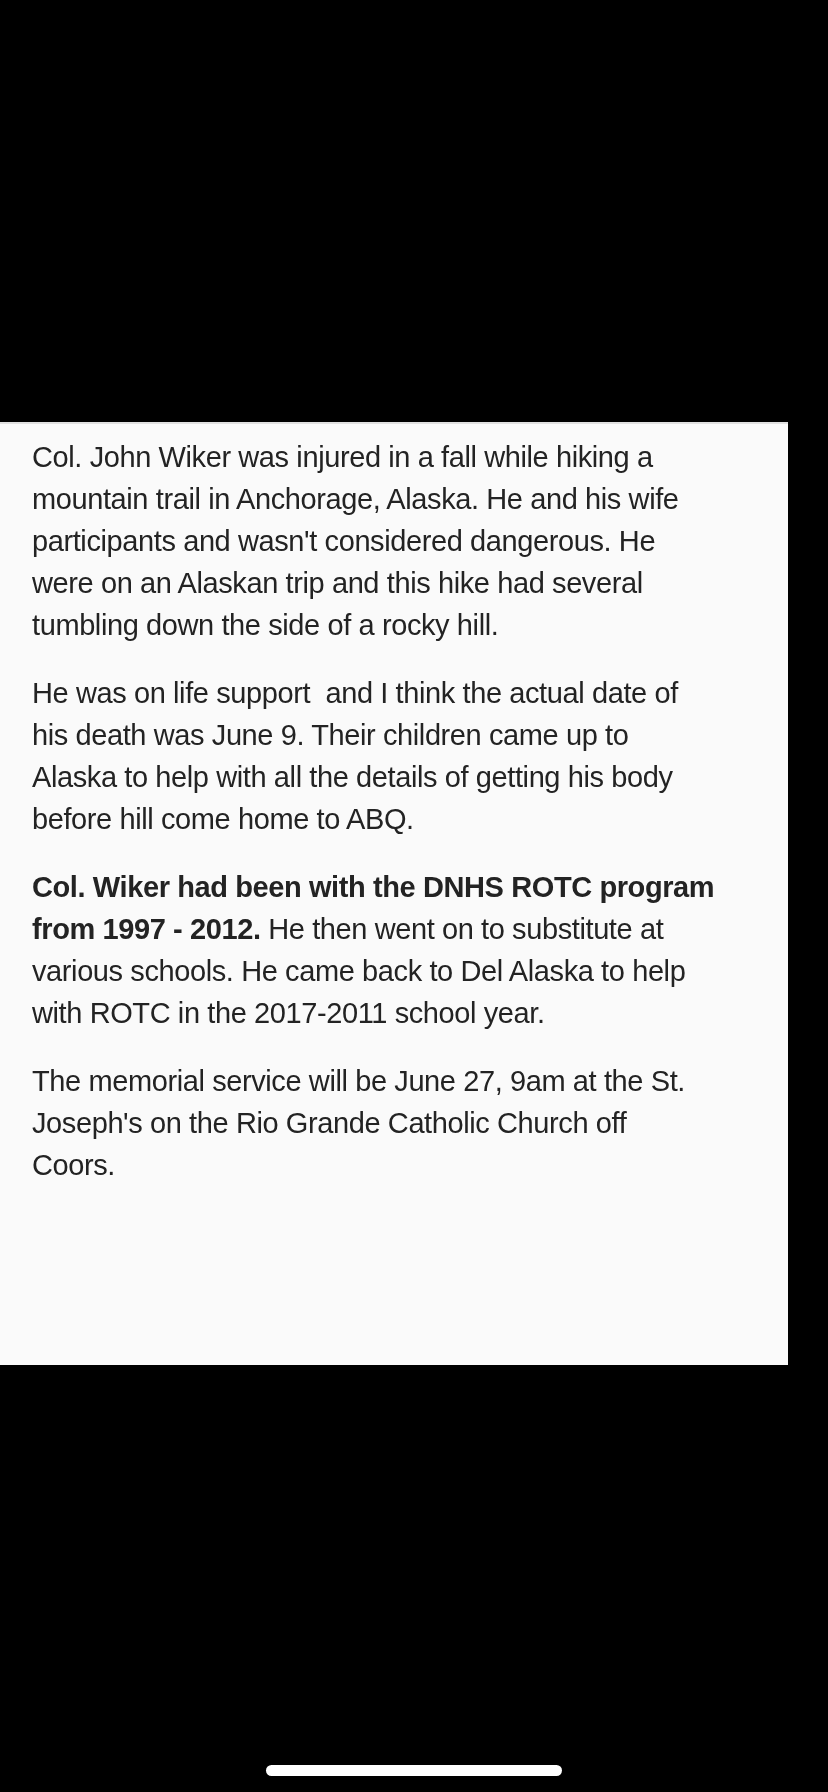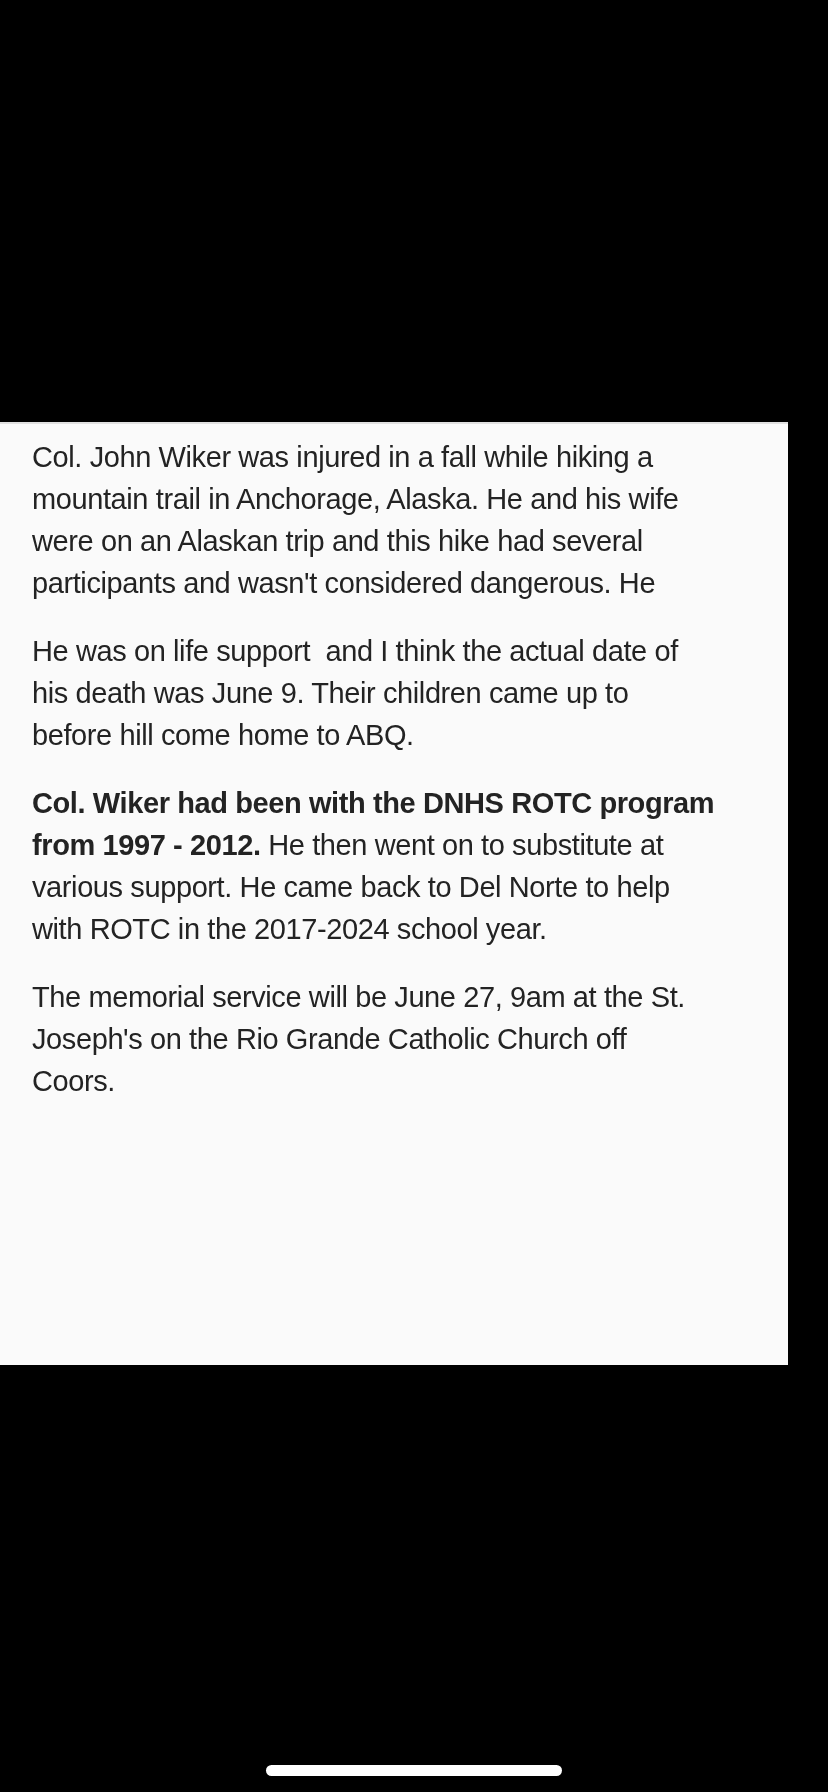--- a/index.html
+++ b/index.html
@@ -72,33 +72,35 @@
 <body>
 
 <div class="screen">
   <div class="letterbox-top"></div>
 
   <div class="content-image">
     <div class="obituary-text" id="paragraphs">
         <div class="para">
           <div class="line"><span>Col. John Wiker was injured in a fall while hiking a</span></div>
           <div class="line"><span>mountain trail in Anchorage, Alaska. He and his wife</span></div>
+          <div class="line"><span>participants and wasn't considered dangerous. He</span></div>
           <div class="line"><span>were on an Alaskan trip and this hike had several</span></div>
-          <div class="line"><span>participants and wasn't considered dangerous. He</span></div>
+          <div class="line"><span>tumbling down the side of a rocky hill.</span></div>
         </div>
         <div class="para">
           <div class="line"><span>He was on life support  and I think the actual date of</span></div>
           <div class="line"><span>his death was June 9. Their children came up to</span></div>
+          <div class="line"><span>Alaska to help with all the details of getting his body</span></div>
           <div class="line"><span>before hill come home to ABQ.</span></div>
         </div>
         <div class="para">
           <div class="line"><span class="b">Col. Wiker had been with the DNHS ROTC program</span></div>
           <div class="line"><span class="b">from 1997 - 2012.</span><span> He then went on to substitute at</span></div>
-          <div class="line"><span>various support. He came back to Del Norte to help</span></div>
-          <div class="line"><span>with ROTC in the 2017-2024 school year.</span></div>
+          <div class="line"><span>various schools. He came back to Del Alaska to help</span></div>
+          <div class="line"><span>with ROTC in the 2017-2011 school year.</span></div>
         </div>
         <div class="para extra-gap">
           <div class="line"><span>The memorial service will be June 27, 9am at the St.</span></div>
           <div class="line"><span>Joseph's on the Rio Grande Catholic Church off</span></div>
           <div class="line"><span>Coors.</span></div>
         </div>
       </div>
   </div>
 
   <div class="letterbox-bottom">

